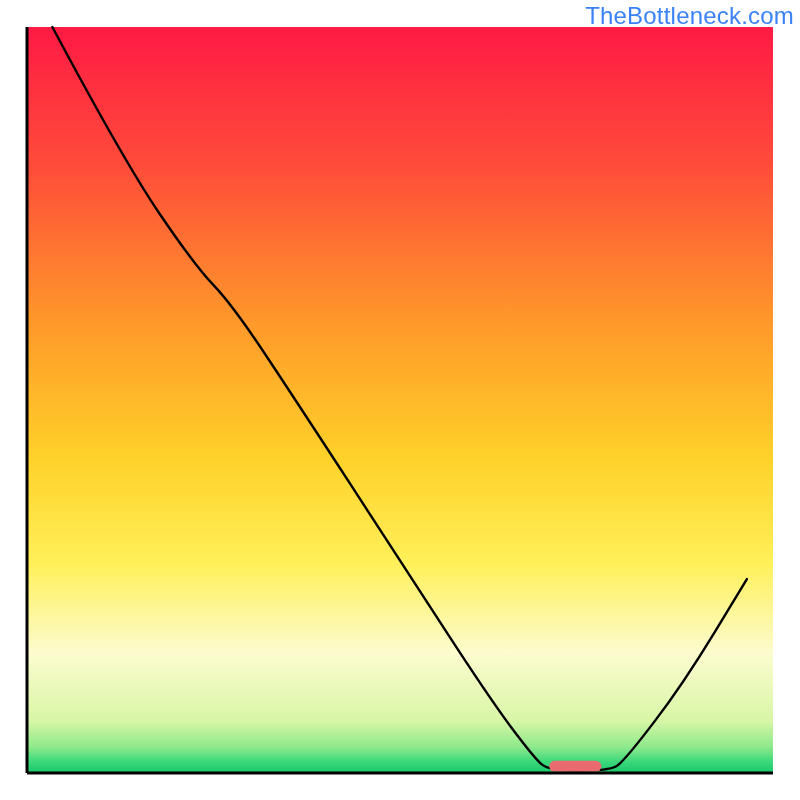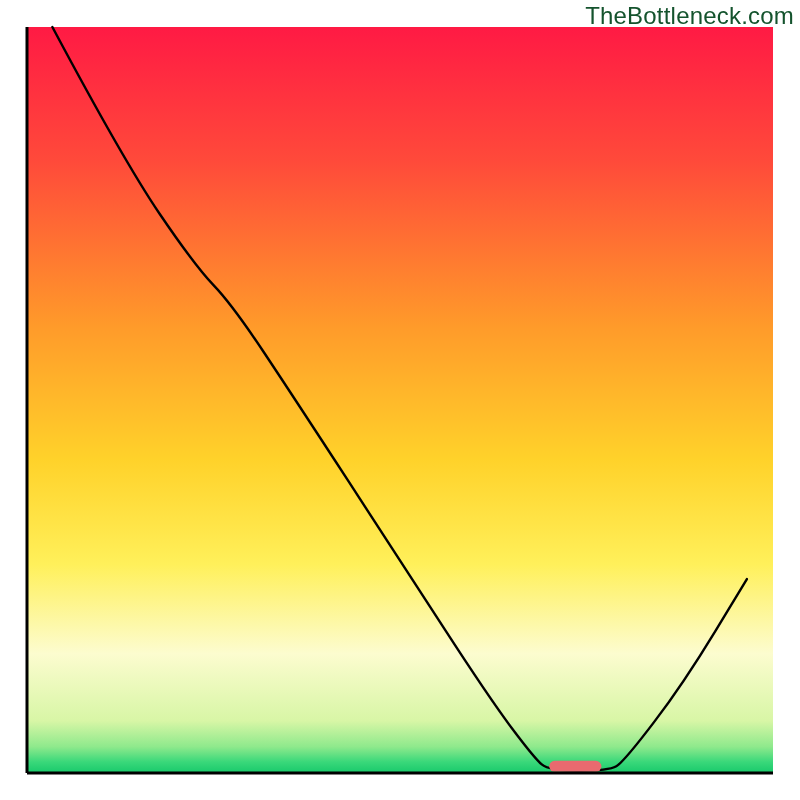--- a/index.html
+++ b/index.html
@@ -18,21 +18,21 @@
   }
   svg {
     display: block;
   }
   .watermark {
     position: absolute;
     top: 2px;
     right: 6px;
     font-size: 24px;
     font-weight: 500;
-    color: #14532d;
+    color: #3b82f6;
     letter-spacing: 0.2px;
   }
 </style>
 </head>
 <body>
 
 <div class="chart-container">
   <div class="watermark">TheBottleneck.com</div>
   <svg id="chart-svg" width="800" height="800" viewBox="0 0 800 800">
     <defs>

